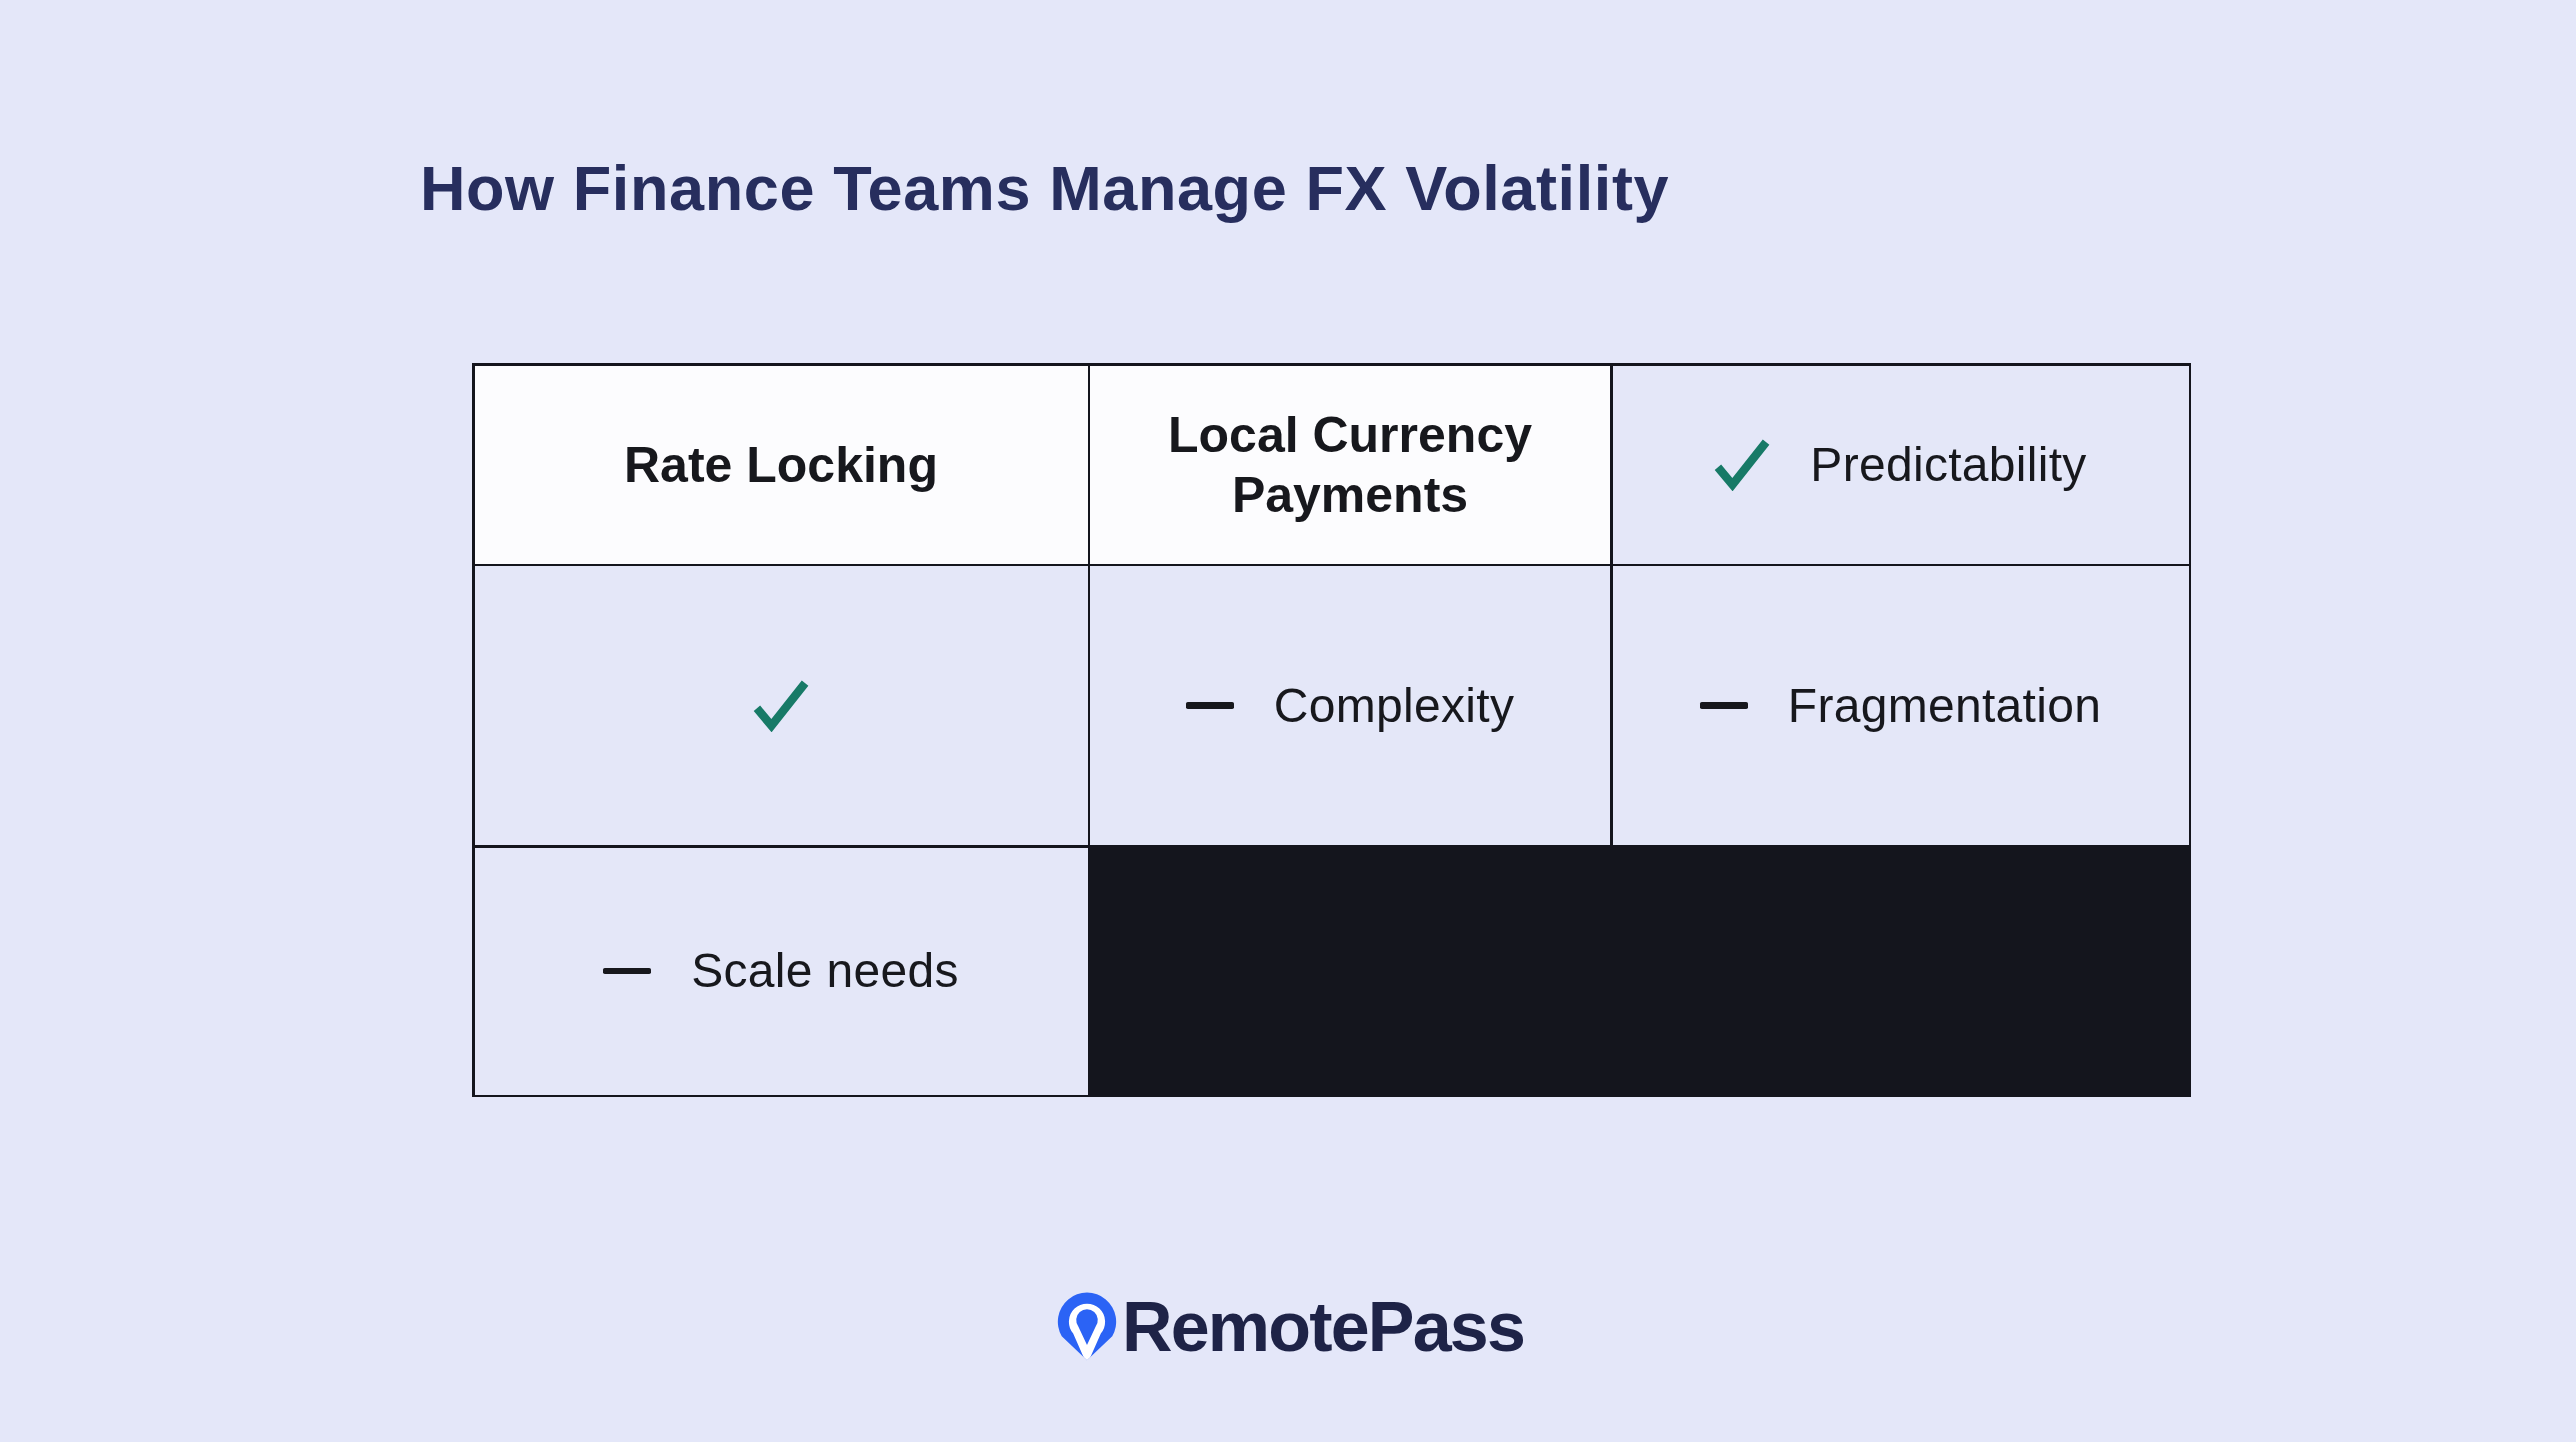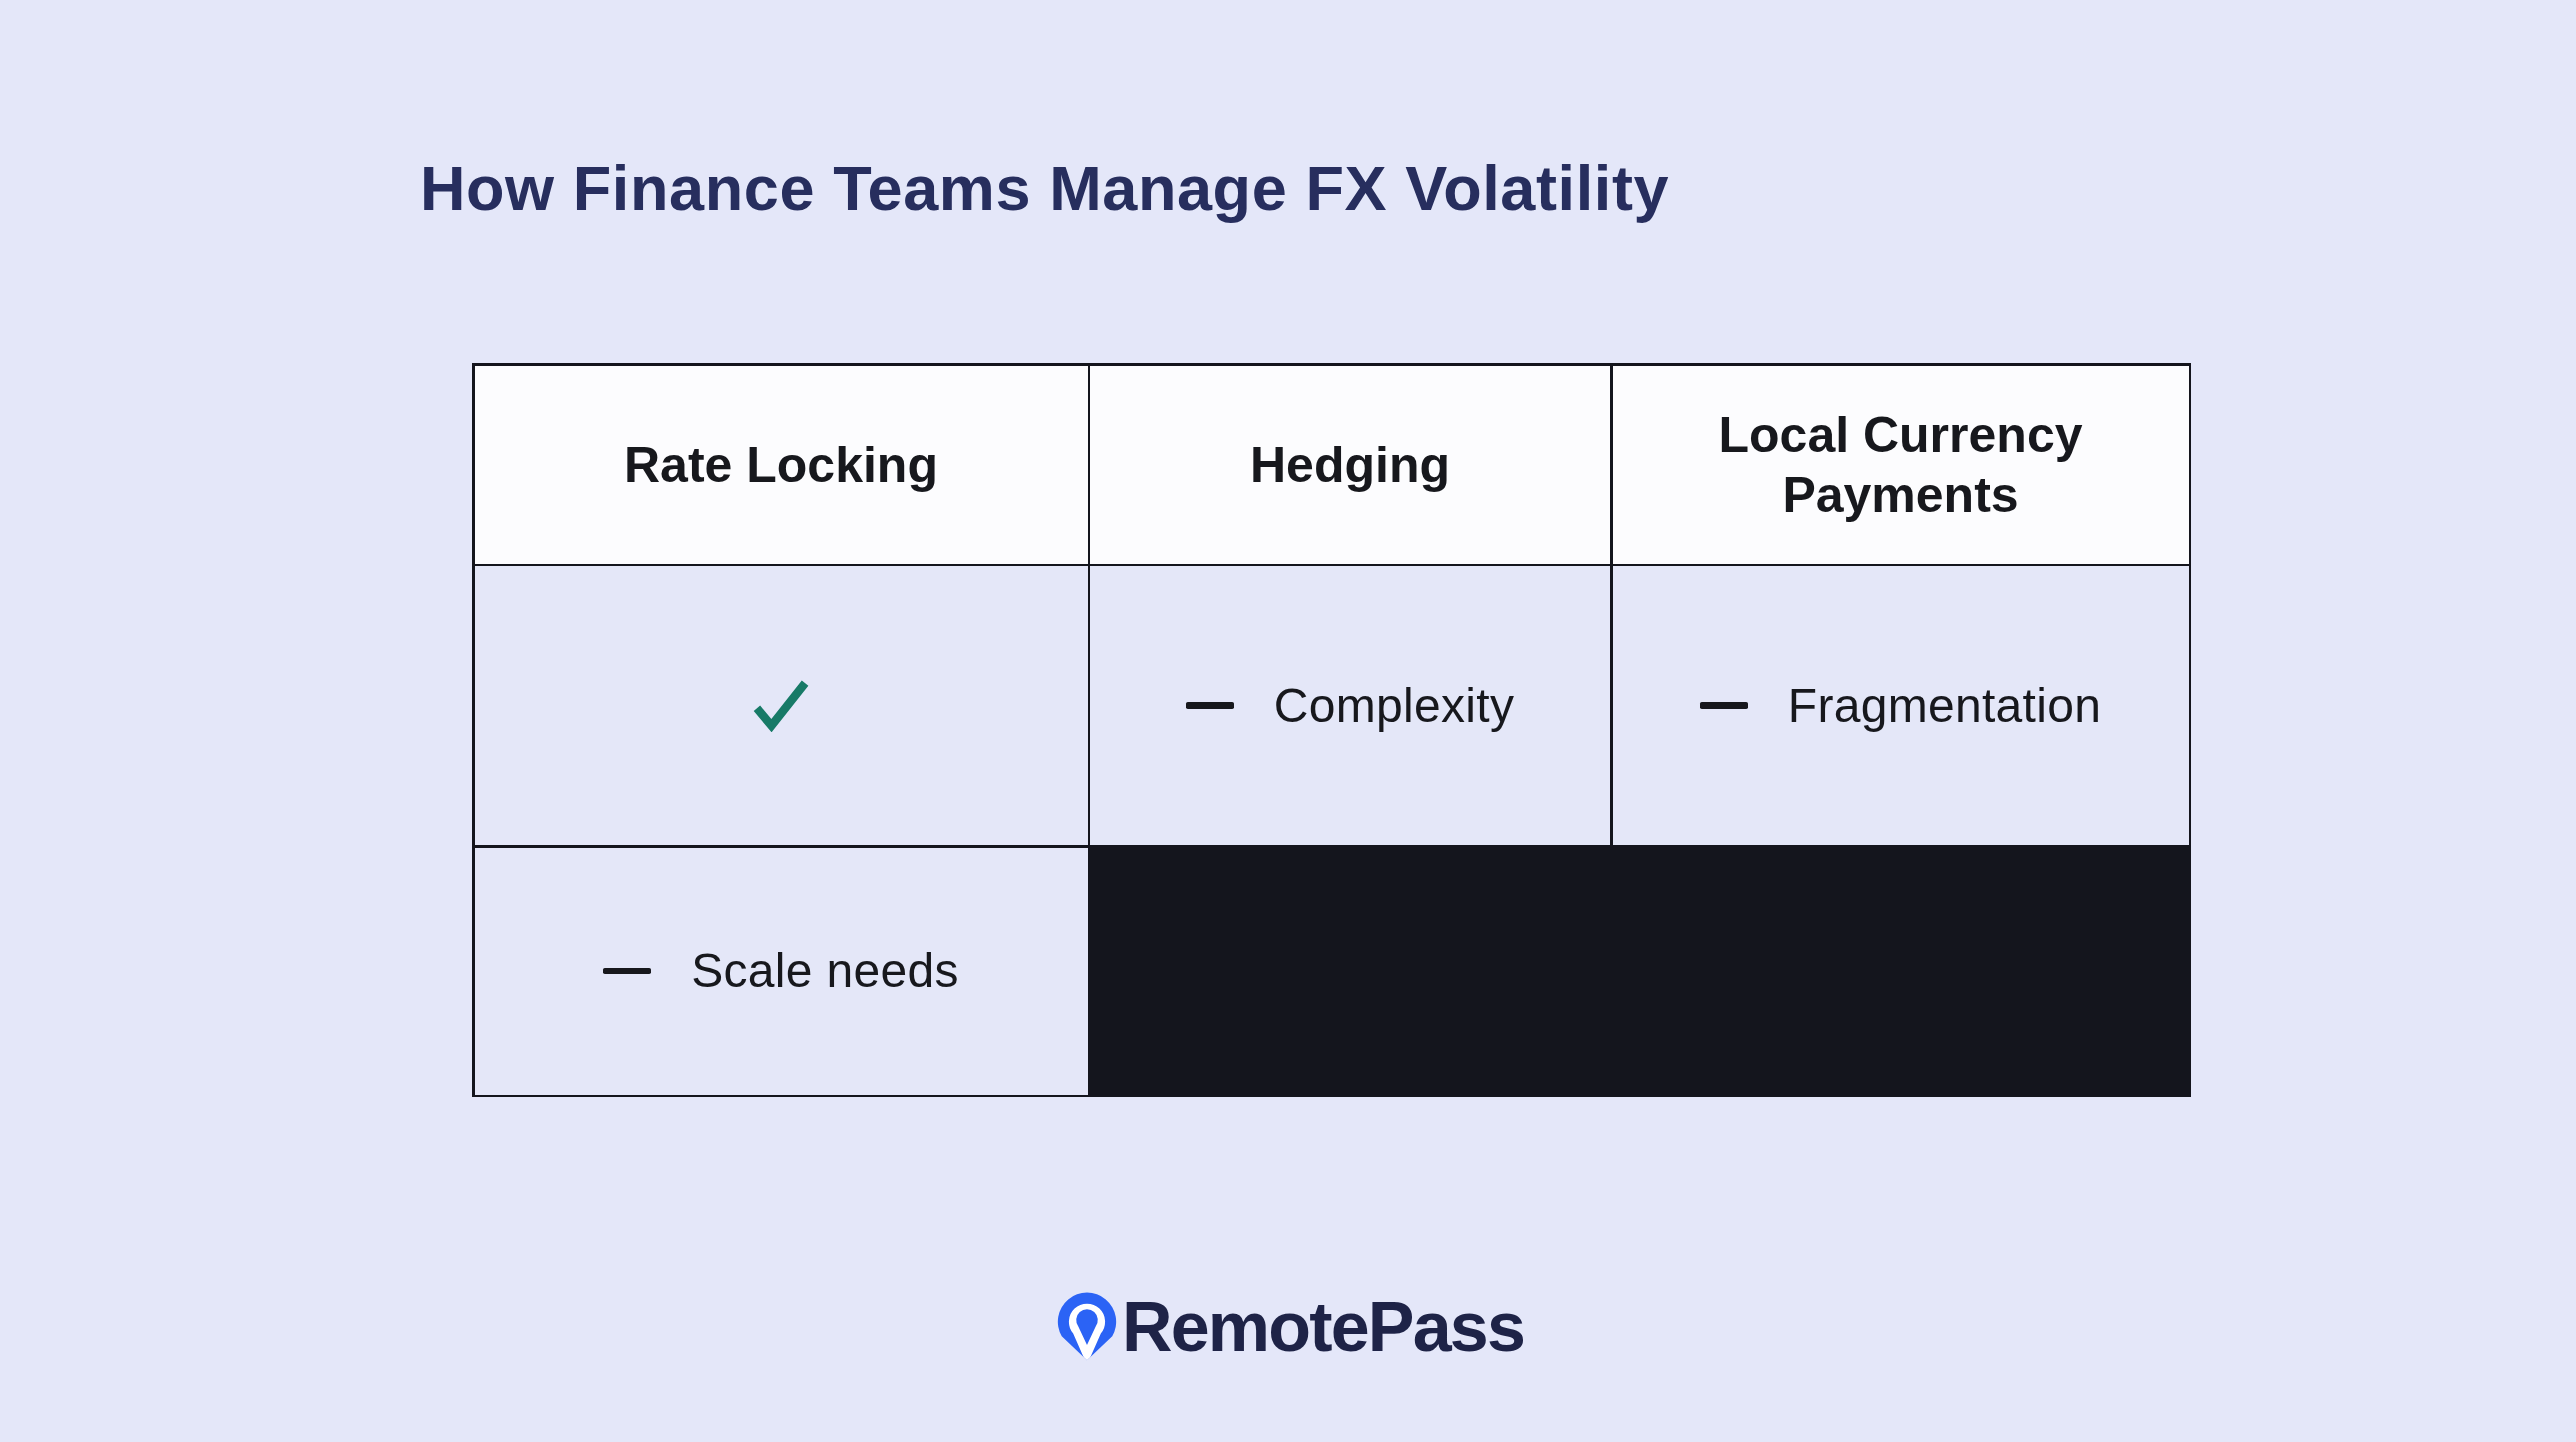--- a/index.html
+++ b/index.html
@@ -99,26 +99,29 @@
 <body>
 
 <div class="title">How Finance Teams Manage FX Volatility</div>
 
 <div class="fx-table">
 
   <div class="cell head">
     <span class="head-label">Rate Locking</span>
   </div>
   <div class="cell head">
-    <span class="head-label">Hedging</span>
-  </div>
-  <div class="cell head">
     <span class="head-label">Local Currency Payments</span>
   </div>
 
+  <div class="cell body">
+    <svg class="check-icon" viewBox="0 0 100 92">
+      <polyline points="7,51 33,82 93,6"></polyline>
+    </svg>
+    <span class="pro-label">Predictability</span>
+  </div>
   <div class="cell body">
     <svg class="check-icon" viewBox="0 0 100 92">
       <polyline points="7,51 33,82 93,6"></polyline>
     </svg>
   </div>
 
   <div class="cell body">
     <span class="dash-icon"></span>
     <span class="con-label">Complexity</span>
   </div>

